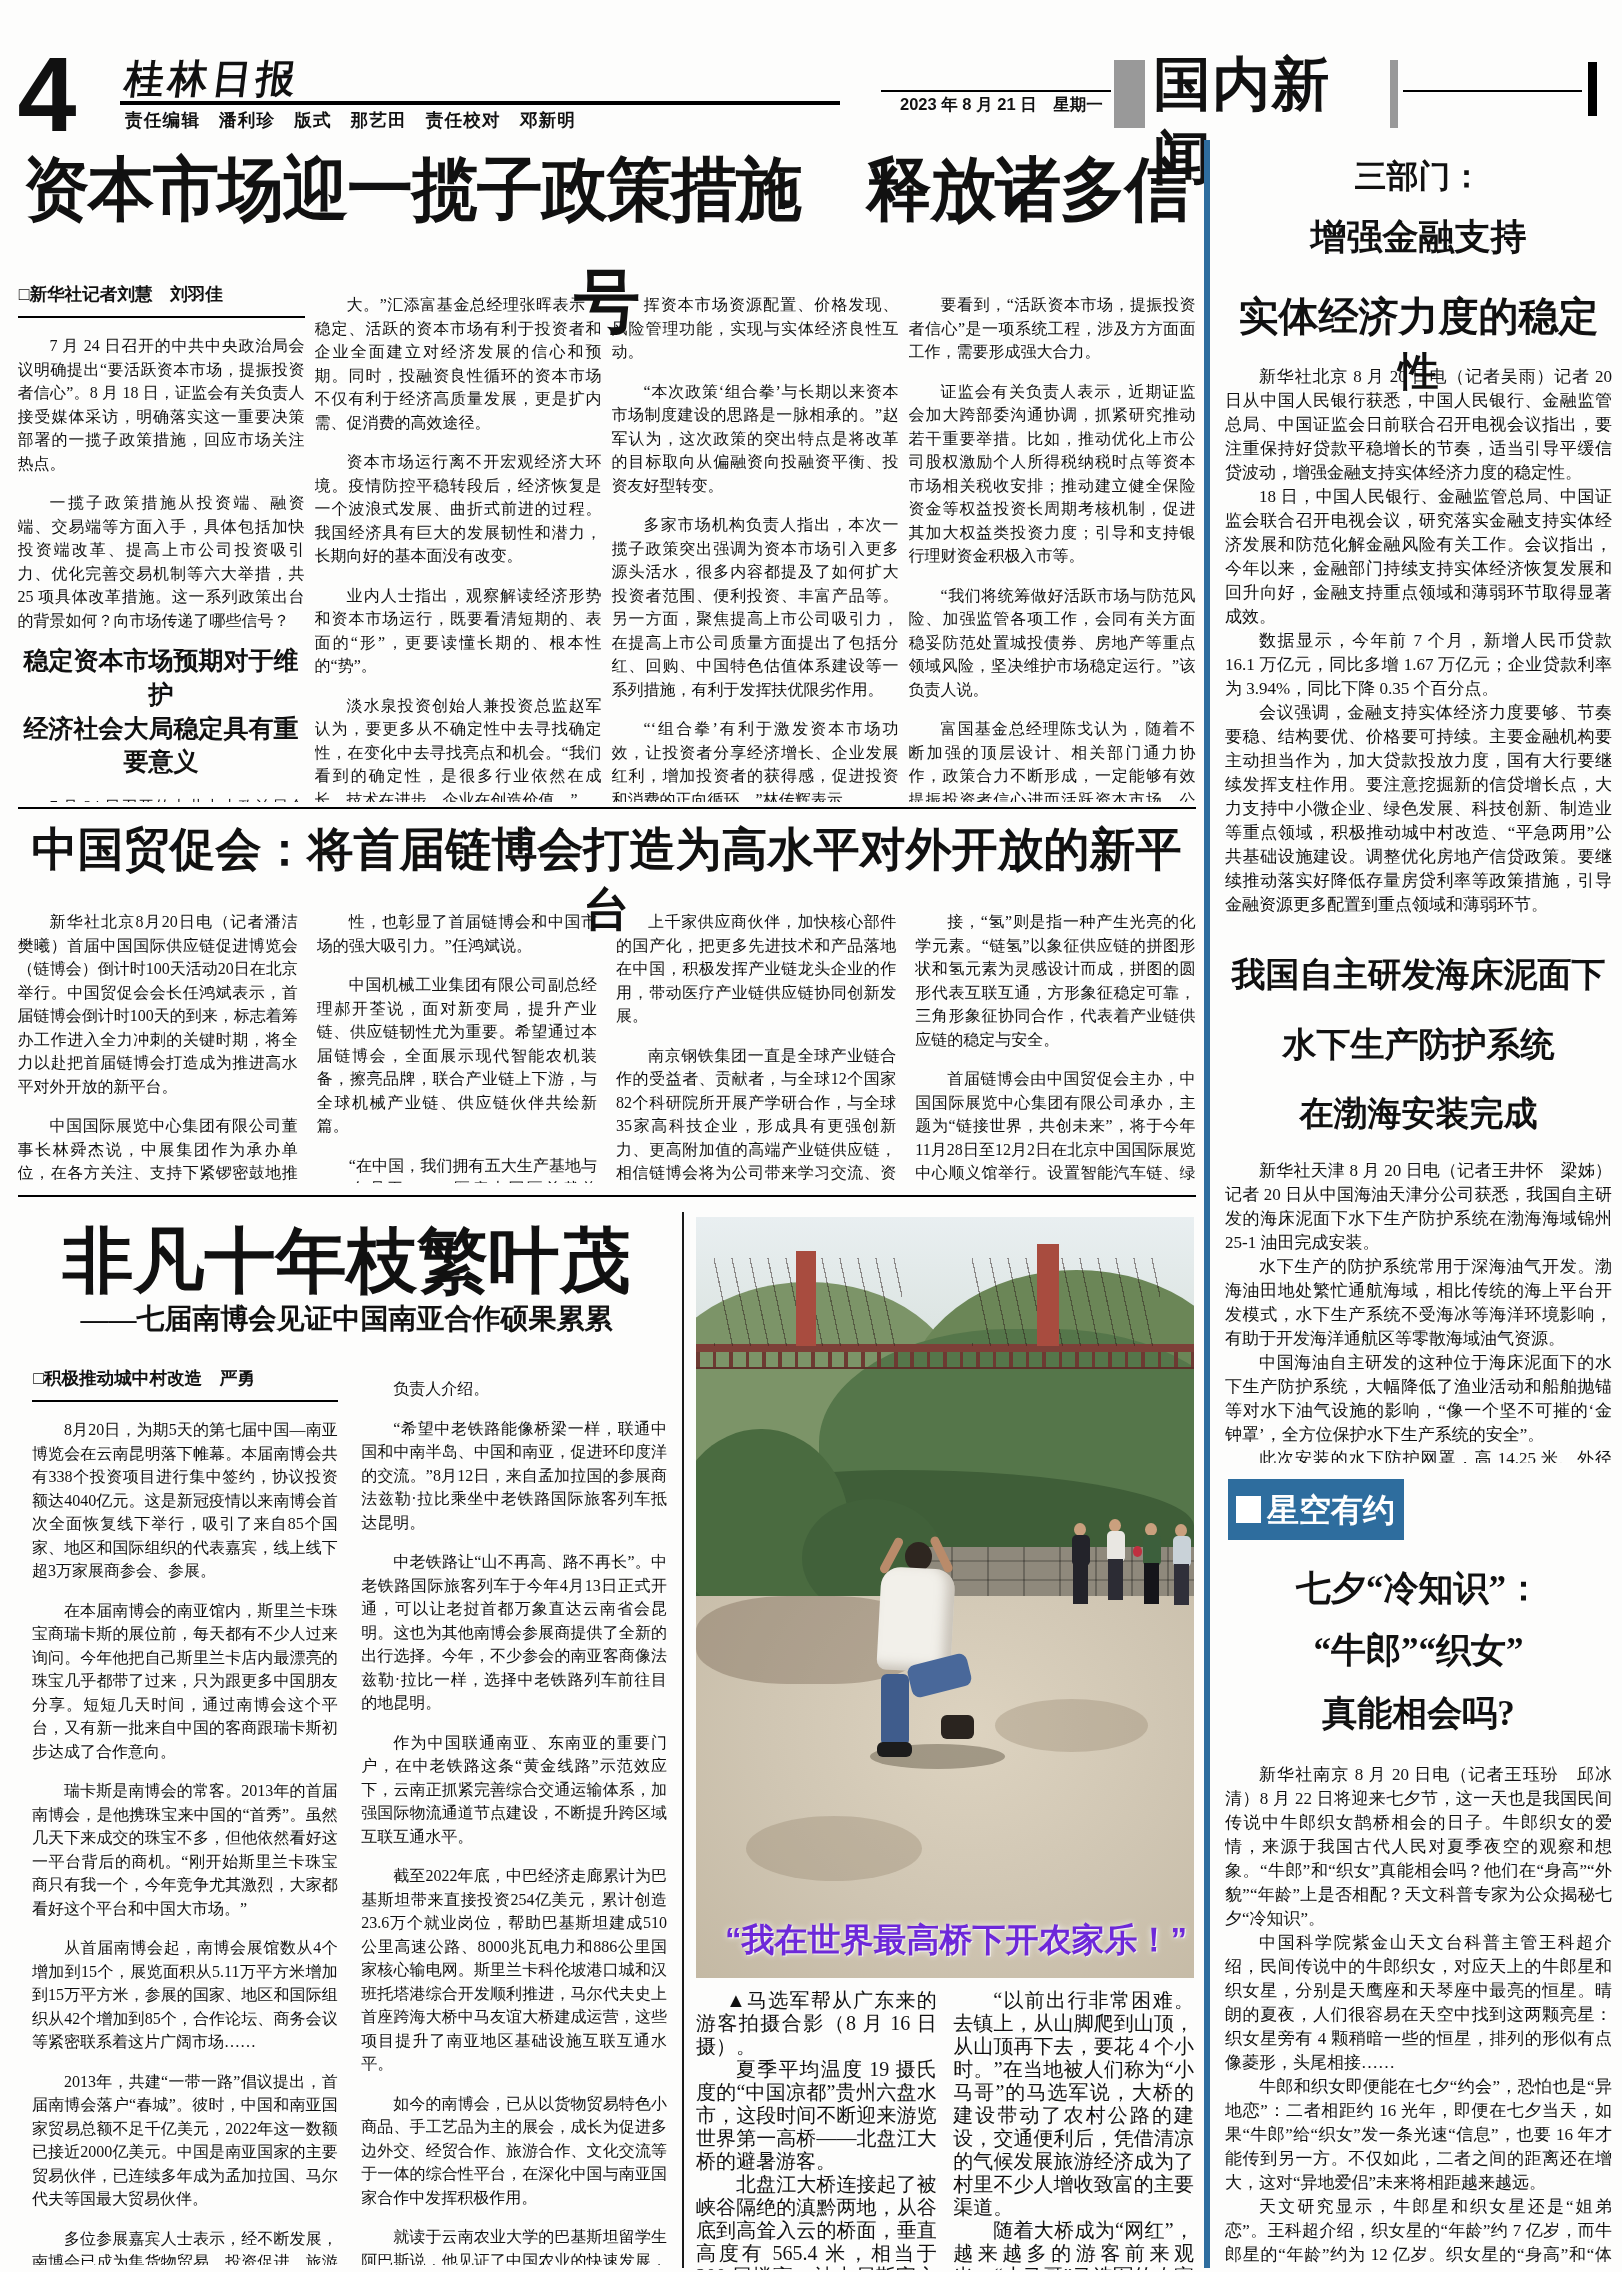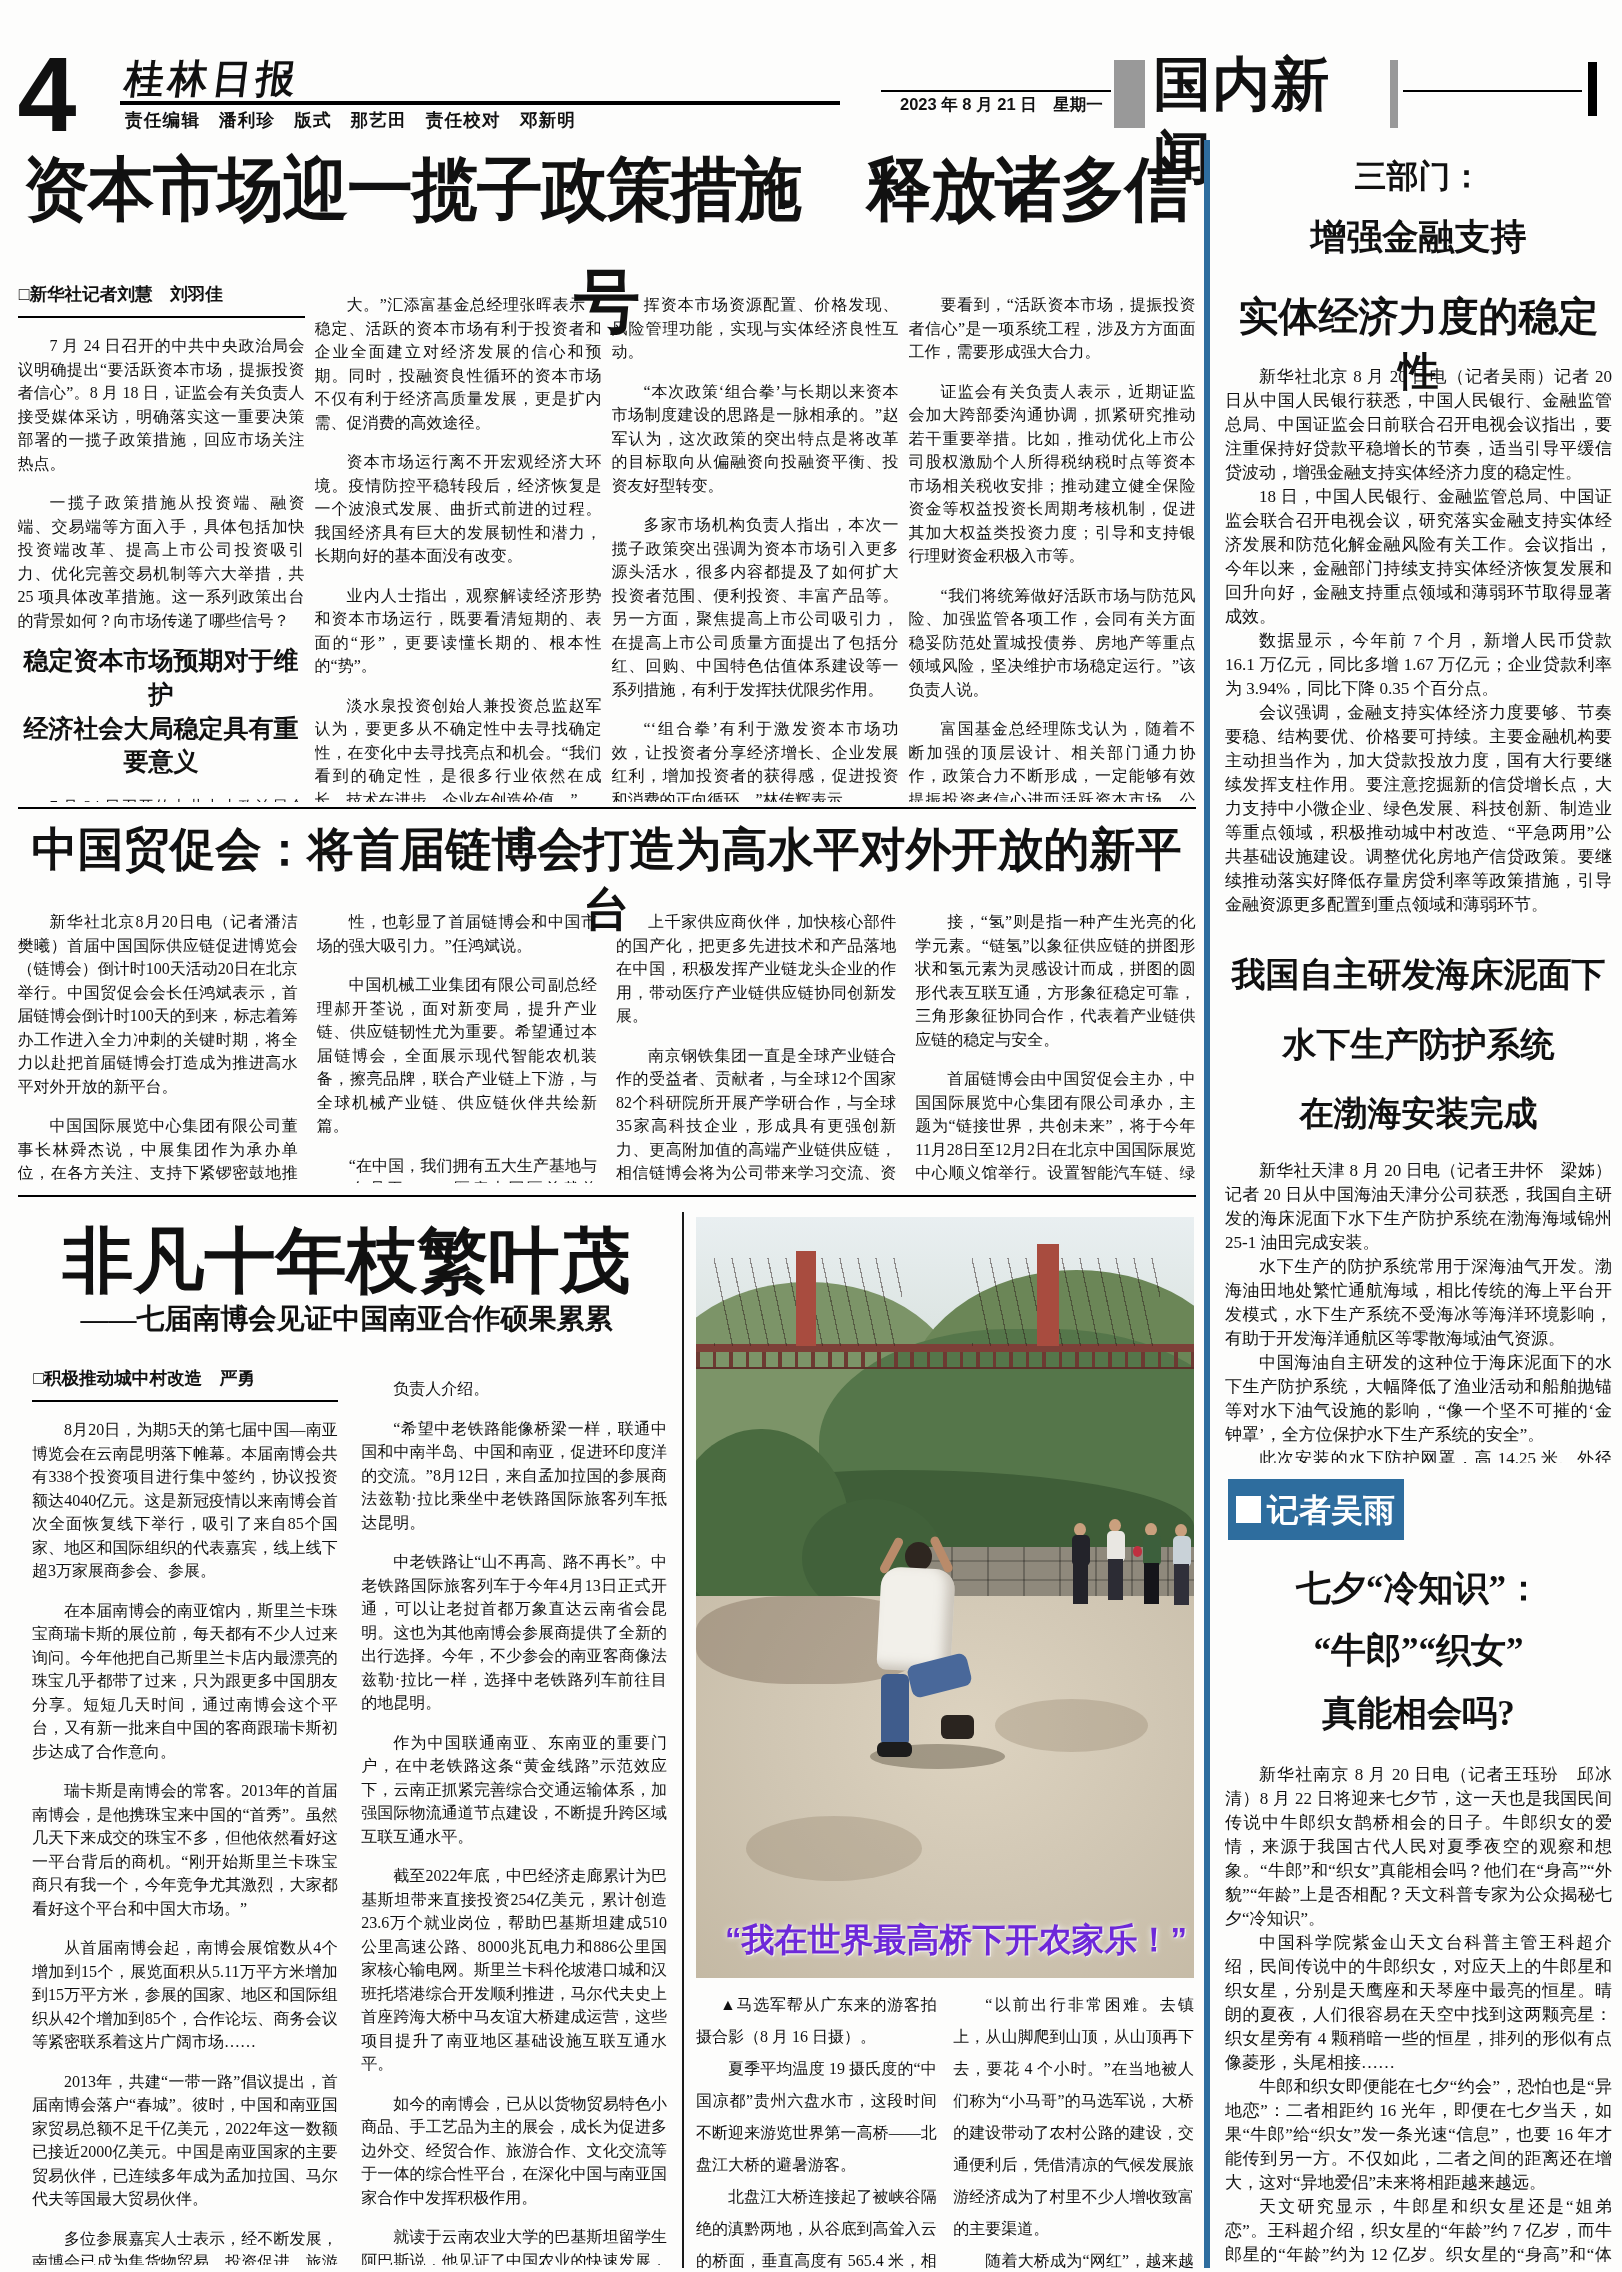--- a/index.html
+++ b/index.html
@@ -40,21 +40,21 @@
   .nanbo-title{left:17.6px;top:1214px;width:658px;text-align:center;
                font-weight:900;font-size:71px;font-family:"Liberation Serif",serif;}
   .nanbo-sub{left:17.6px;top:1300px;width:658px;text-align:center;
              font-weight:600;font-size:28px;font-family:"Liberation Serif",serif;}
   .nanbo-cols{left:32px;top:1361px;width:635px;height:904px;gap:23.5px;}
   .vrule-black{left:682px;top:1212px;width:1.8px;height:1056px;background:#1a1a1a;}
   .vrule-blue{left:1204px;top:140px;width:5.9px;height:2128px;background:#2e6d9e;}
   
   .photo{left:696px;top:1217px;width:498px;height:761px;overflow:hidden;background:#cfc5b2;}
   .cap-cols{left:696px;top:1989px;width:498px;height:281px;gap:16.5px;}
-  .cap-cols p{font-size:16px;line-height:32px;}
+  .cap-cols p{font-size:20px;line-height:23px;}
   .overlay-head{position:absolute;right:7px;bottom:20px;font:900 33px/1.1 "Liberation Sans",sans-serif;
                 color:#6d28d9;text-shadow:0 0 5.9px rgba(255,255,255,.95),1.2px 1.2px 0 rgba(255,255,255,.65);}
   
   .ph{position:absolute;}
   .sky{left:0;top:0;right:0;height:194px;background:linear-gradient(#e9eff1,#d3ddd7);}
   .mtn1{left:-41px;top:65px;width:306px;height:223px;border-radius:50%;background:#7c9468;}
   .mtn2{right:-53px;top:53px;width:341px;height:259px;border-radius:50%;background:#6b8657;}
   .mtn3{left:123px;top:112px;width:423px;height:253px;border-radius:45%;background:#55764a;}
   .deck{left:0;top:127px;width:100%;height:8.2px;background:#7d4038;}
   .truss{left:0;top:135px;width:100%;height:15.3px;border-bottom:2.9px solid #5e312b;
@@ -346,21 +346,21 @@
     <div>
         <p>新华社天津 8 月 20 日电（记者王井怀　梁姊）记者 20 日从中国海油天津分公司获悉，我国自主研发的海床泥面下水下生产防护系统在渤海海域锦州 25-1 油田完成安装。</p>
         <p>水下生产的防护系统常用于深海油气开发。渤海油田地处繁忙通航海域，相比传统的海上平台开发模式，水下生产系统不受海冰等海洋环境影响，有助于开发海洋通航区等零散海域油气资源。</p>
         <p>中国海油自主研发的这种位于海床泥面下的水下生产防护系统，大幅降低了渔业活动和船舶抛锚等对水下油气设施的影响，“像一个坚不可摧的‘金钟罩’，全方位保护水下生产系统的安全”。</p>
         <p>此次安装的水下防护网罩，高 14.25 米、外径 24 米，重达 450 吨，为钢制圆筒结构，分为围体、顶盖、基础、航道警示等部分，其研发安装全部实现自主设计与建造。</p>
       </div>
   </div>
 
   <div class="abs banner">
     <span class="banner-sq"></span>
-    <span>记者吴雨</span>
+    <span>星空有约</span>
   </div>
   <div class="abs sb sb-h qx-h">
     <span>七夕“冷知识”：</span><br>
     <span>“牛郎”“织女”</span><br>
     <span>真能相会吗?</span>
   </div>
   <div class="abs sb sb-body qx-body">
     <div>
         <p>新华社南京 8 月 20 日电（记者王珏玢　邱冰清）8 月 22 日将迎来七夕节，这一天也是我国民间传说中牛郎织女鹊桥相会的日子。牛郎织女的爱情，来源于我国古代人民对夏季夜空的观察和想象。“牛郎”和“织女”真能相会吗？他们在“身高”“外貌”“年龄”上是否相配？天文科普专家为公众揭秘七夕“冷知识”。</p>
         <p>中国科学院紫金山天文台科普主管王科超介绍，民间传说中的牛郎织女，对应天上的牛郎星和织女星，分别是天鹰座和天琴座中最亮的恒星。晴朗的夏夜，人们很容易在天空中找到这两颗亮星：织女星旁有 4 颗稍暗一些的恒星，排列的形似有点像菱形，头尾相接……</p>

